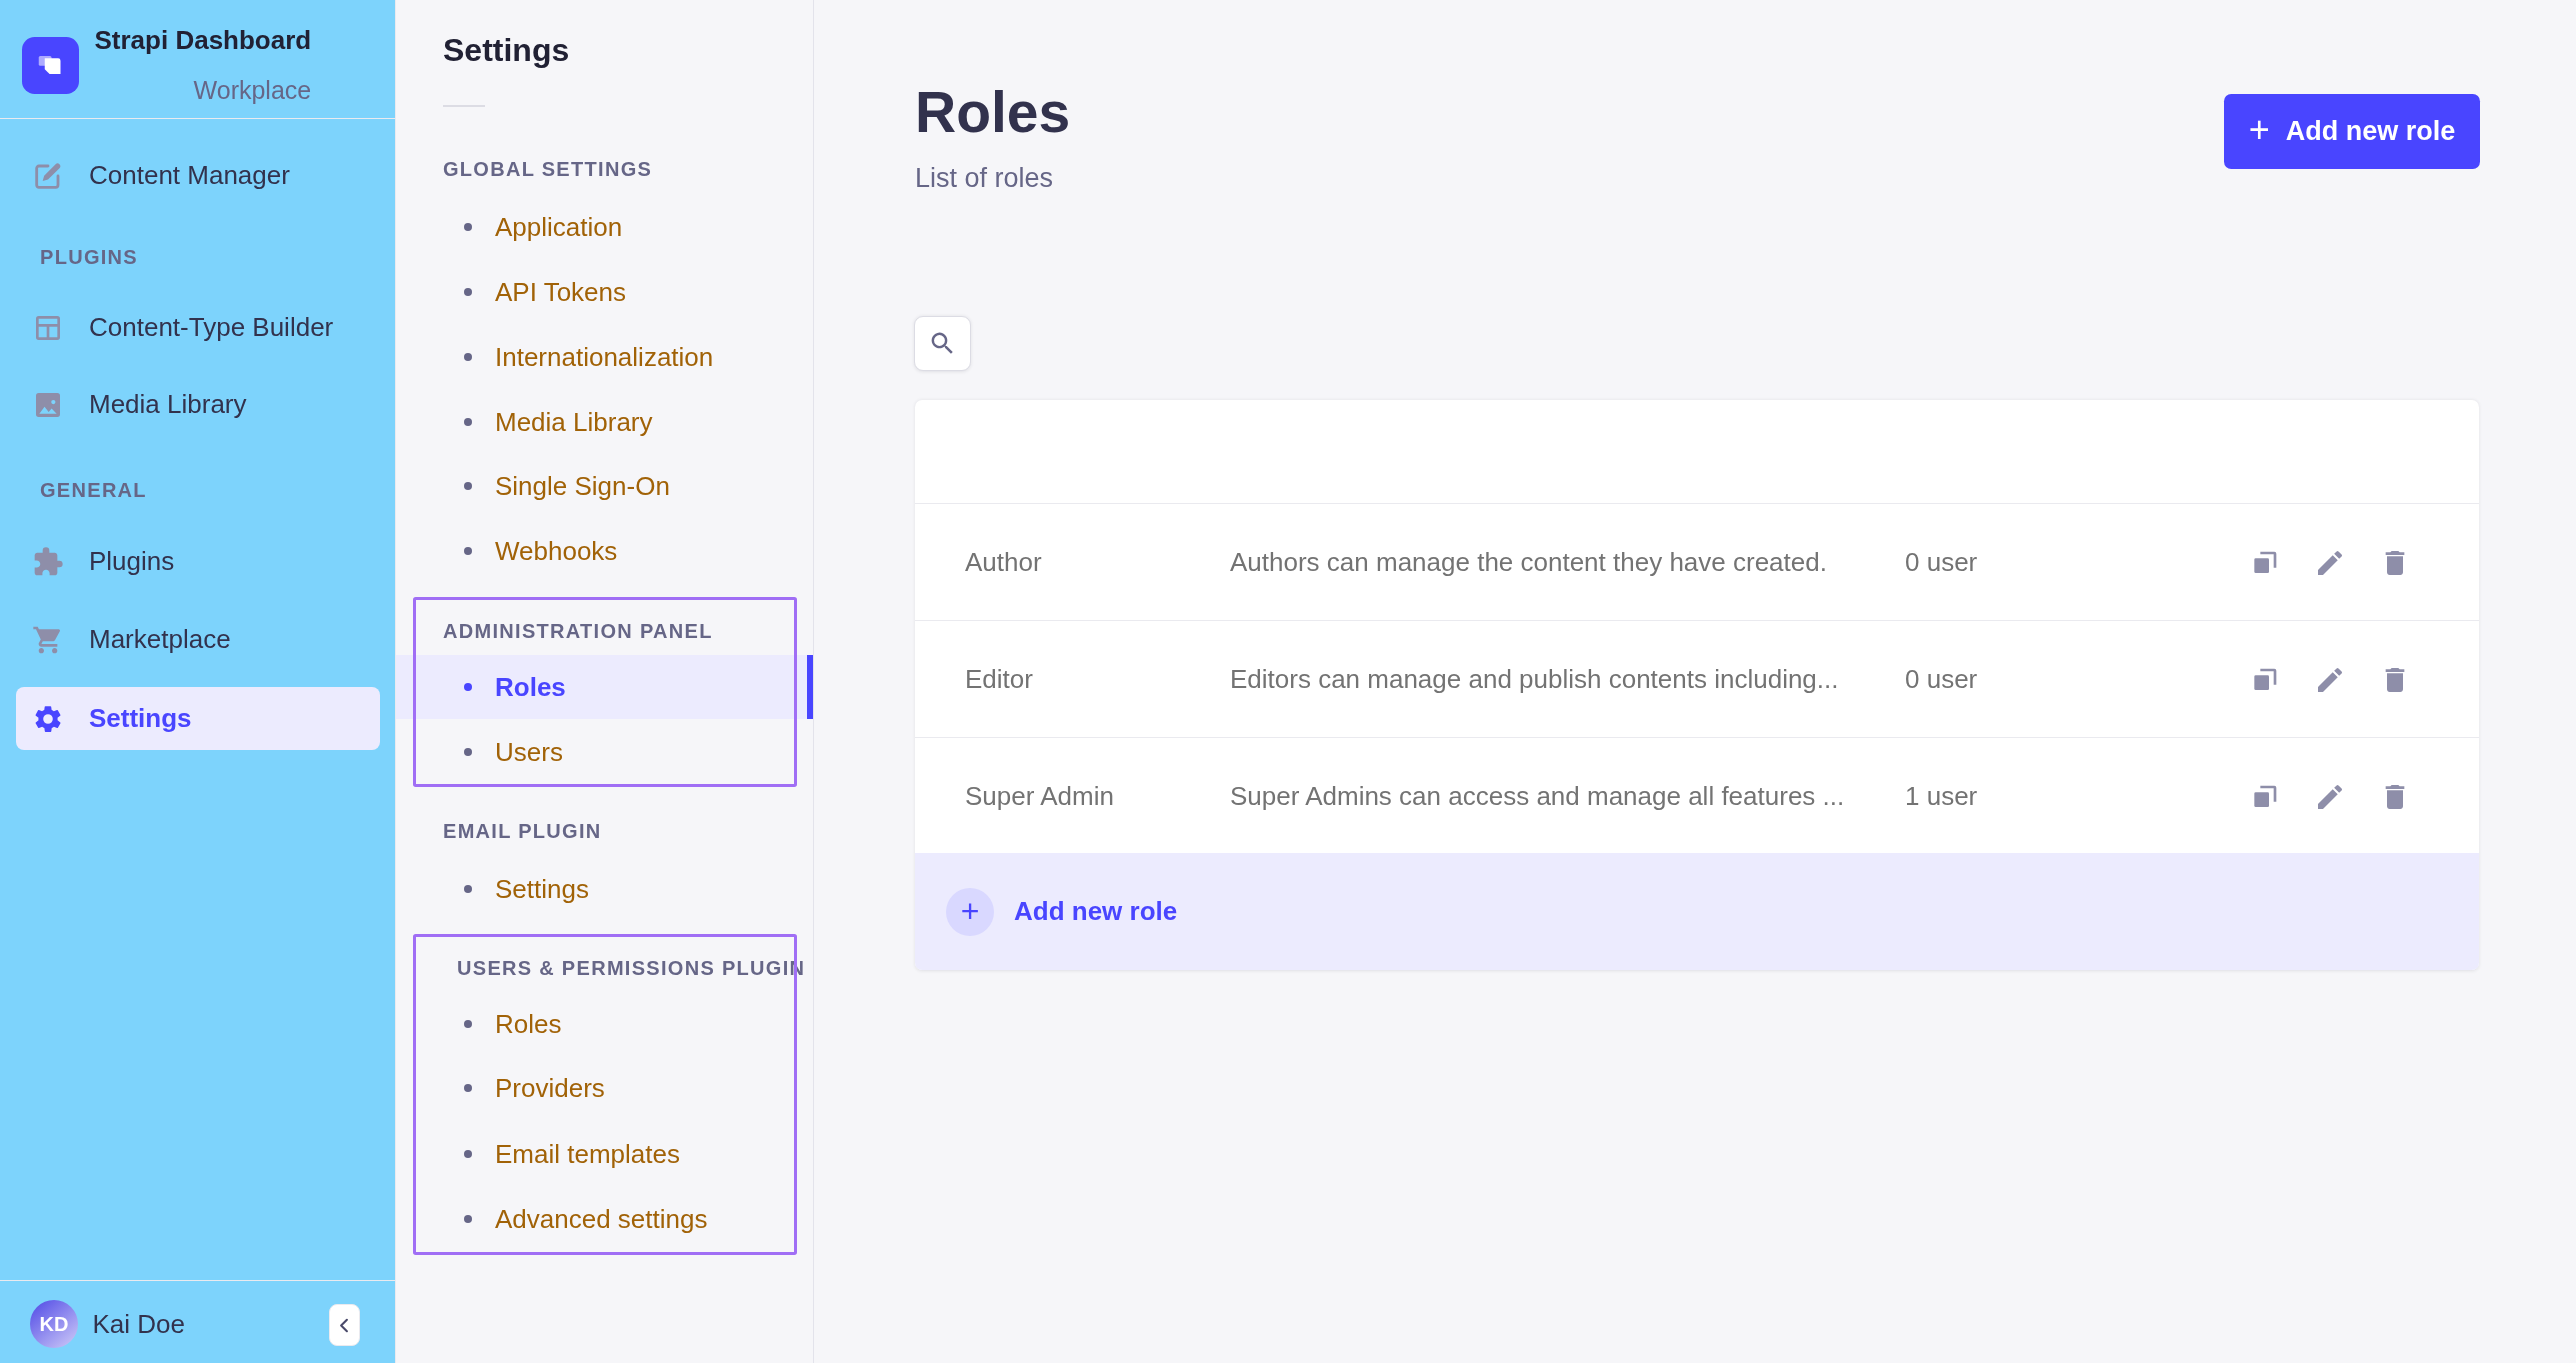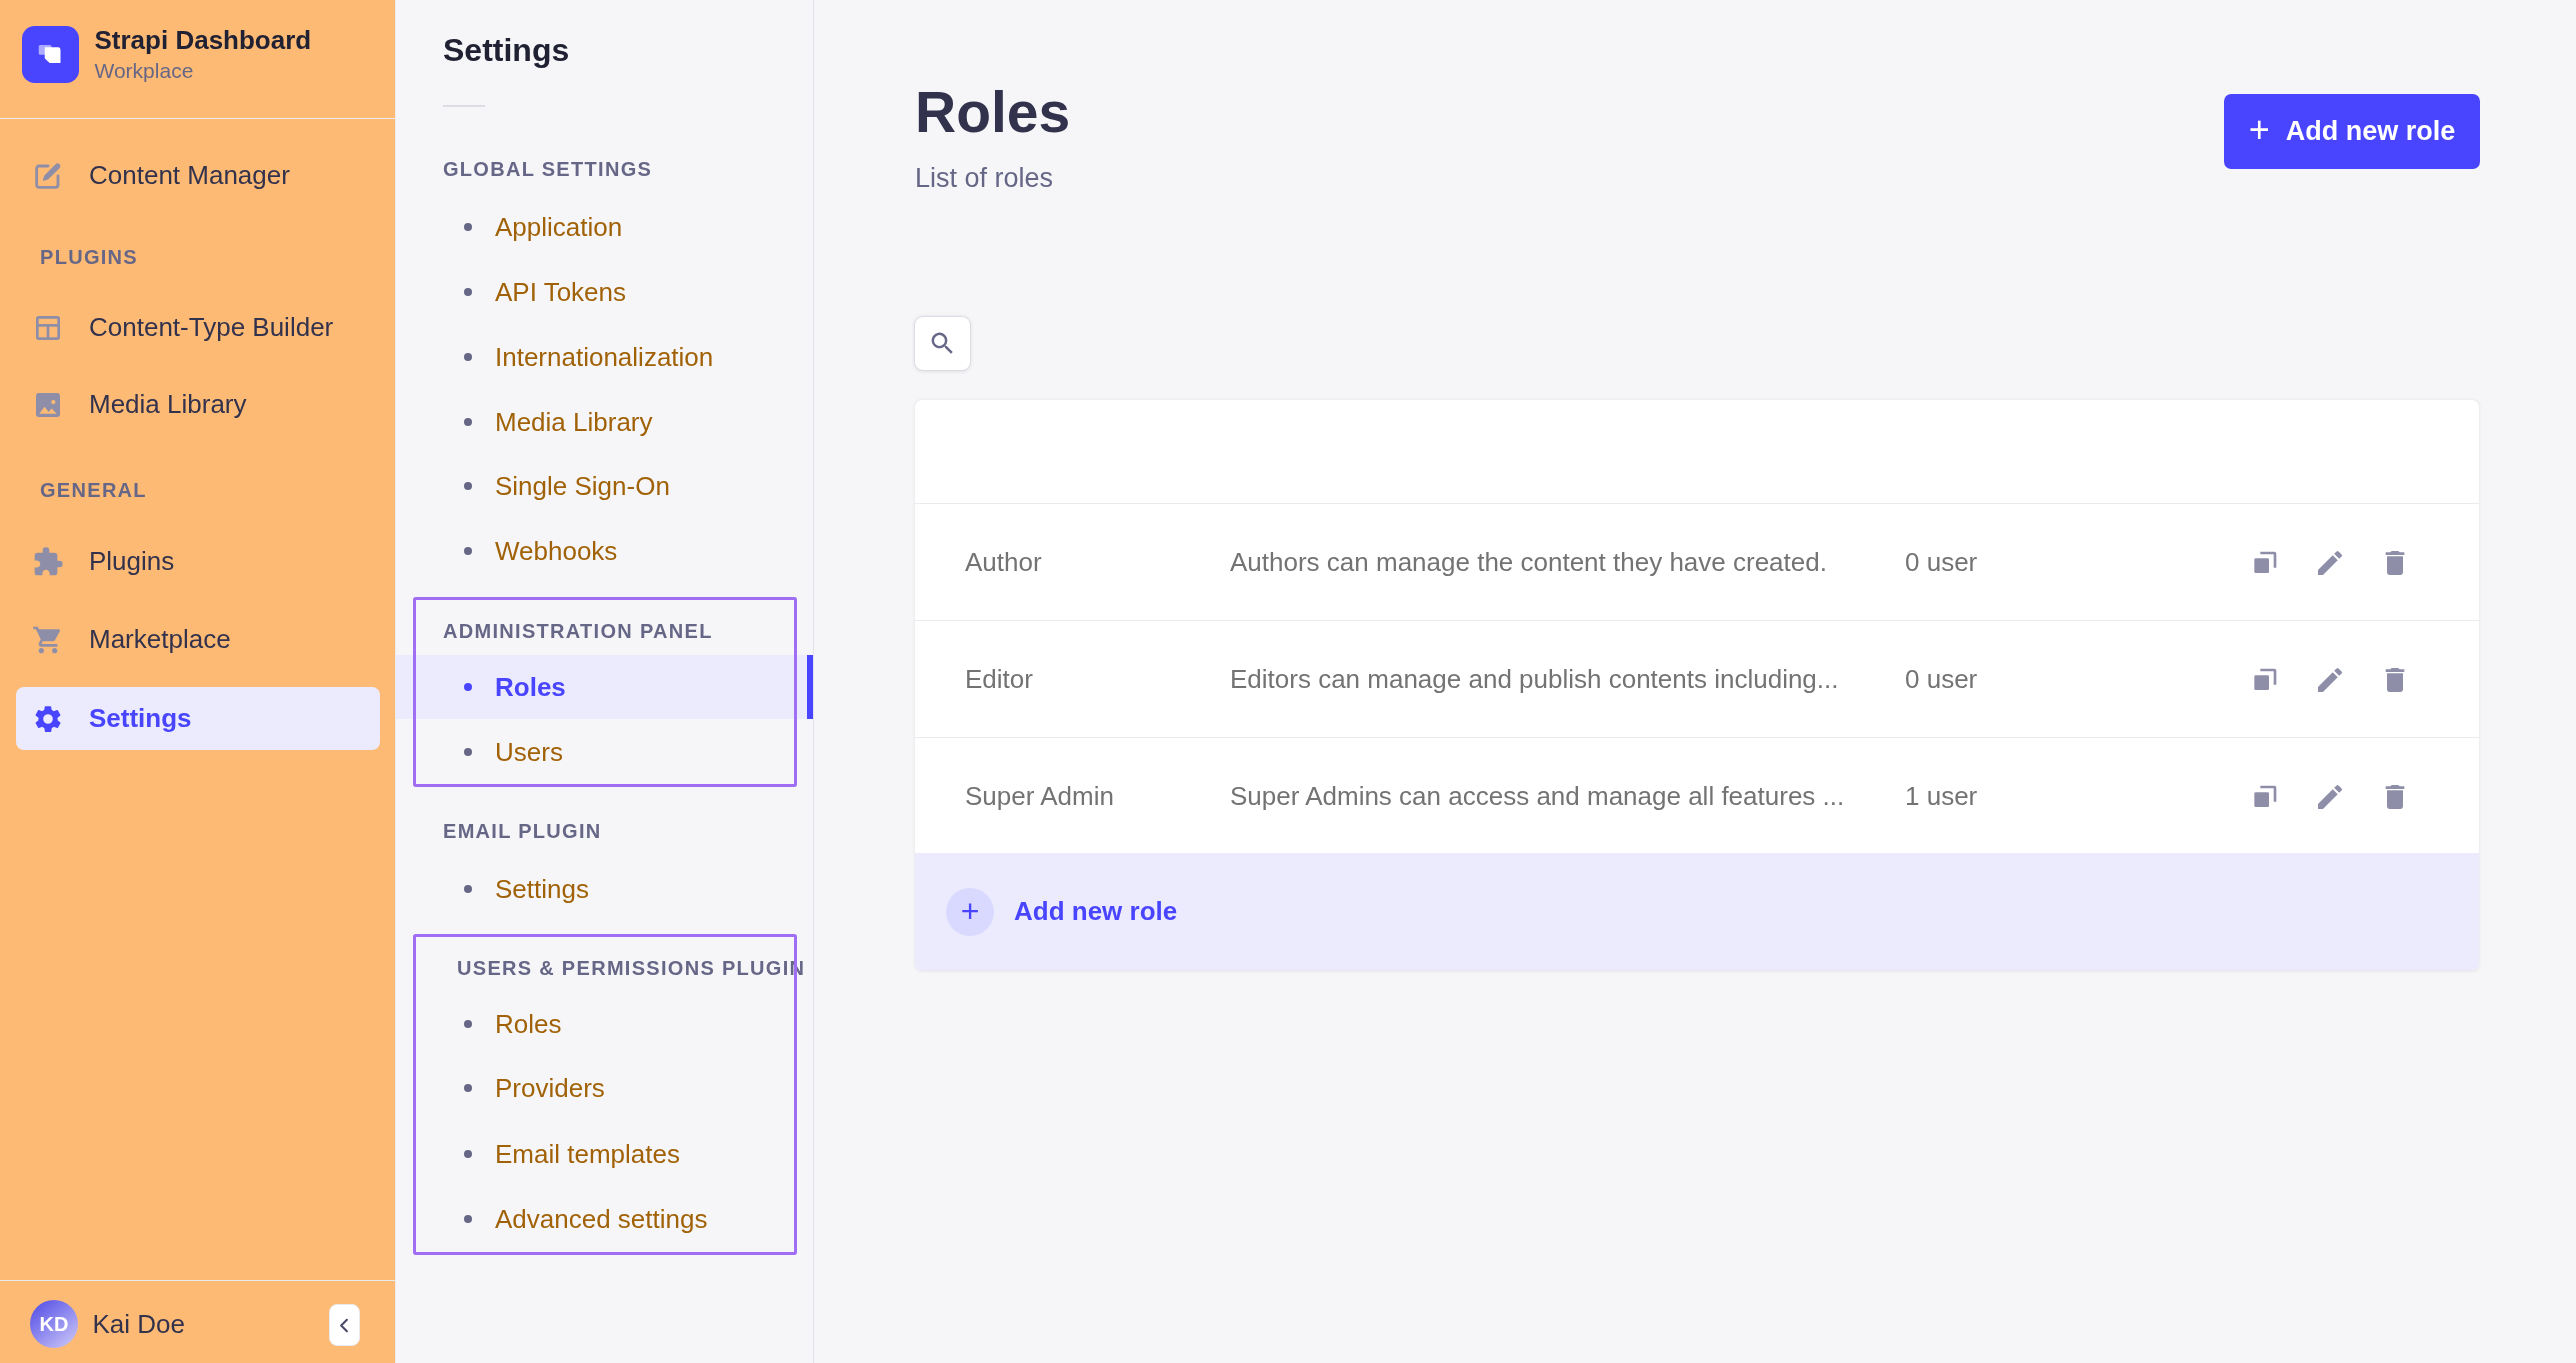--- a/index.html
+++ b/index.html
@@ -5,26 +5,26 @@
   * { margin:0; padding:0; box-sizing:border-box; }
   html,body { width:2576px; height:1364px; }
   body {
     position:relative; overflow:hidden;
     background:#f6f6f9; color:#32324d;
     font-family:"Liberation Sans", sans-serif;
   }
 
   
   .sidebar { position:absolute; left:0; top:0; width:396px; height:1364px;
-             background:#fdba74; border-right:0.9px solid #eaeaef; }
+             background:#7dd3fc; border-right:0.9px solid #eaeaef; }
   .brand { position:absolute; left:21.5px; top:25px; display:flex; align-items:center; gap:16px; }
   .brand-logo { width:57px; height:57px; border-radius:12.6px; background:#4945ff;
                 display:flex; align-items:center; justify-content:center; flex:0 0 auto; }
   .brand-title { font-size:26px; font-weight:bold; color:#212134; line-height:1.2; }
-  .brand-sub { font-size:21px; color:#666687; margin-top:3px; }
+  .brand-sub { font-size:25px; color:#666687; margin-top:20px;text-align:right; }
   .hdiv { position:absolute; left:0; width:100%; height:0.9px; background:#eaeaef; }
   .nav-item { position:absolute; left:0; width:396px; height:63px; display:flex;
               align-items:center; gap:25px; padding-left:32px; font-size:26px; color:#32324d; cursor:pointer; }
   .nav-item svg { width:32px; height:32px; flex:0 0 auto; }
   .nav-head { position:absolute; left:40px; font-size:20px; font-weight:bold;
               letter-spacing:1.3px; color:#666687; }
   .nav-active-bg { position:absolute; left:16px; width:364px; height:63px;
                    background:#ecebfe; border-radius:8px; }
   .nav-item.active { color:#4945ff; font-weight:bold; }
   .user-row { position:absolute; left:30px; top:1300px; display:flex; align-items:center; gap:14.4px; }

